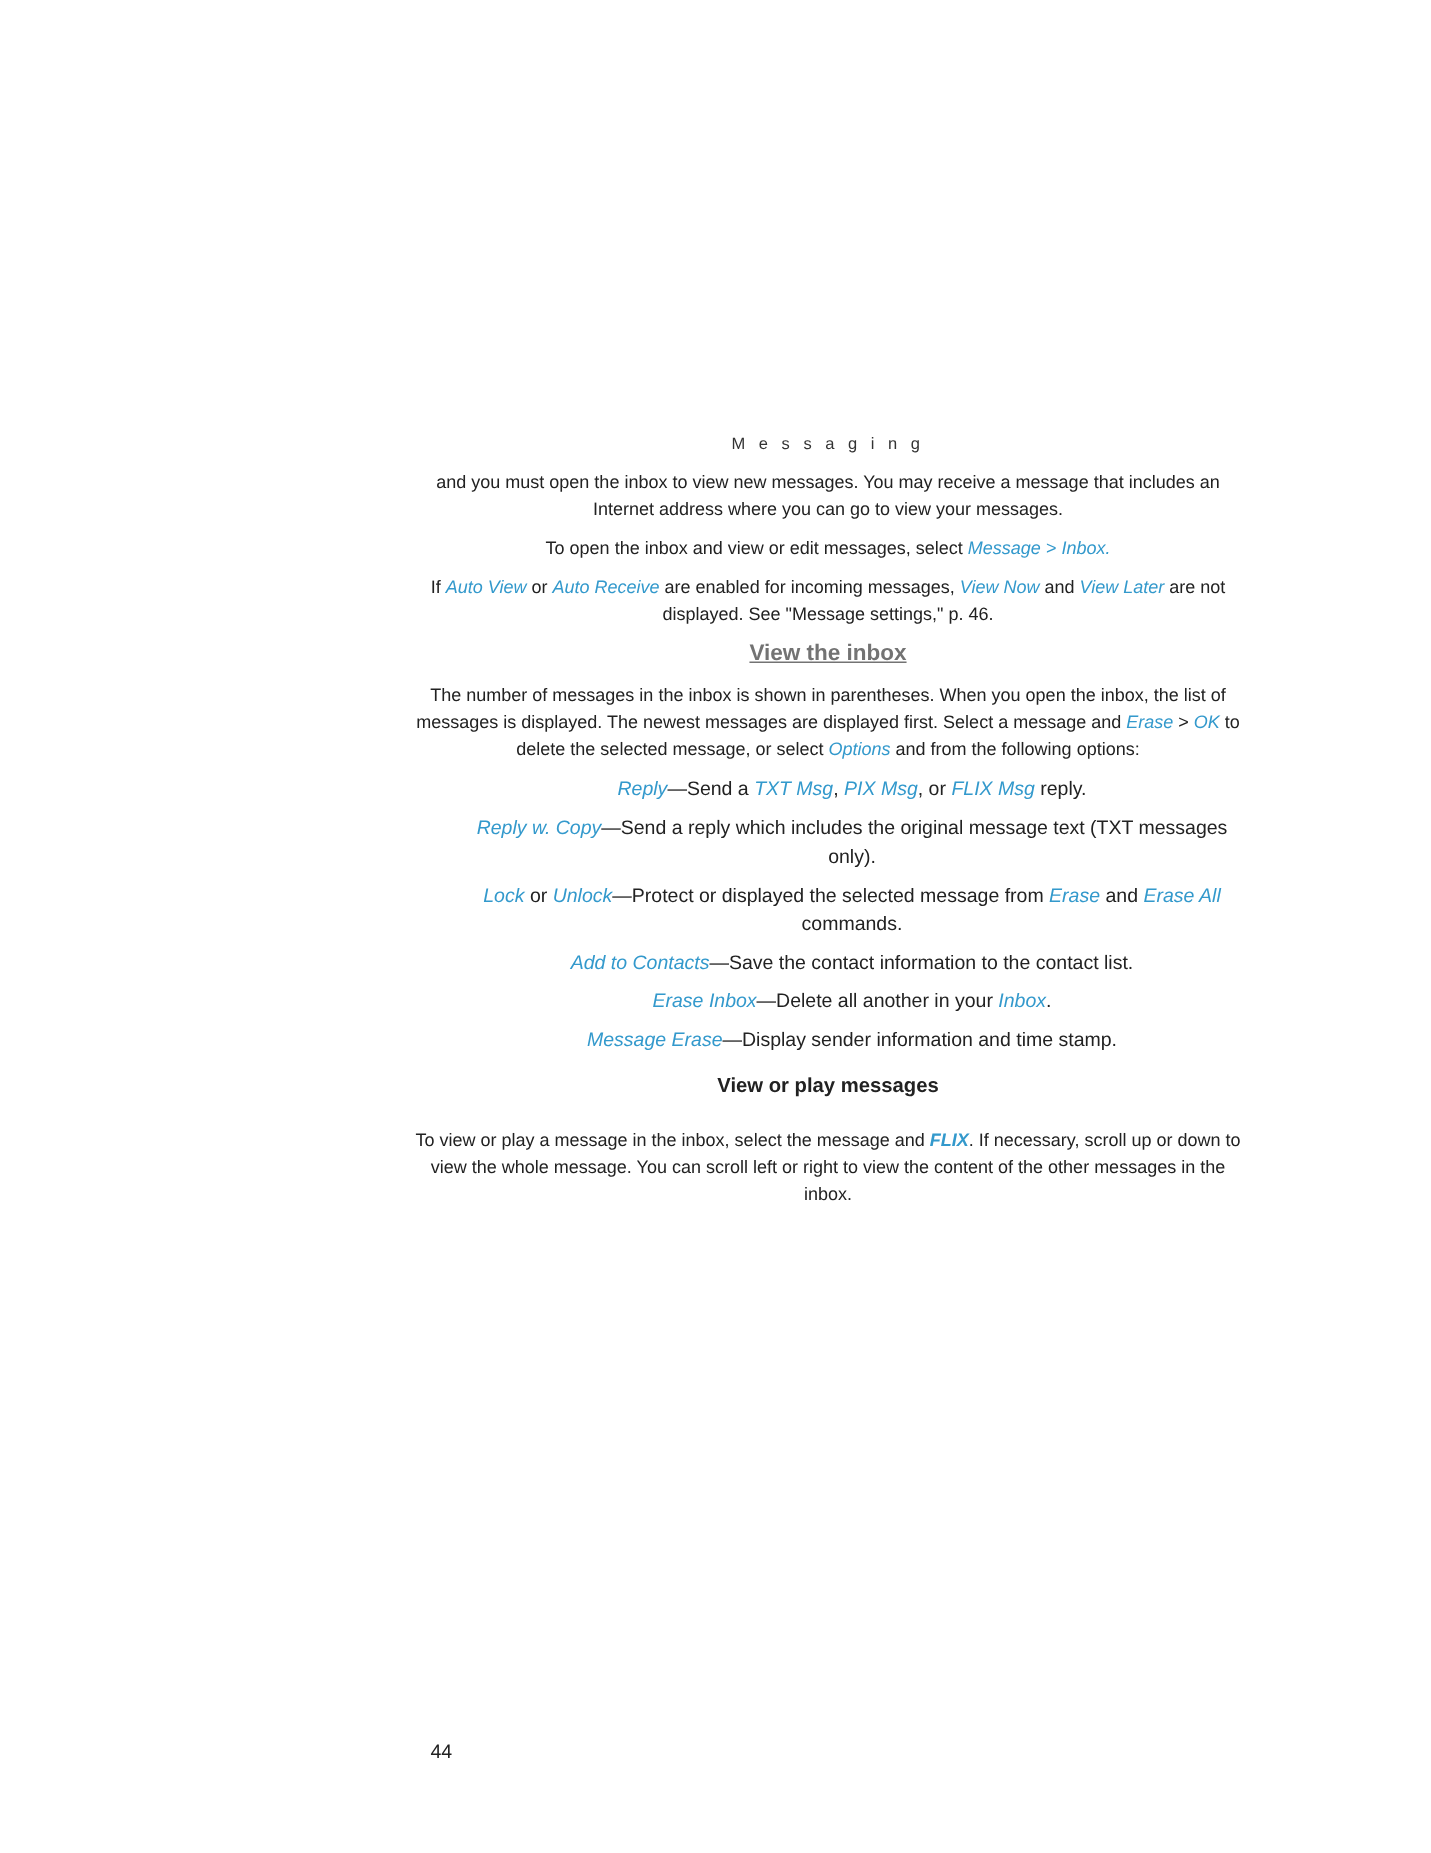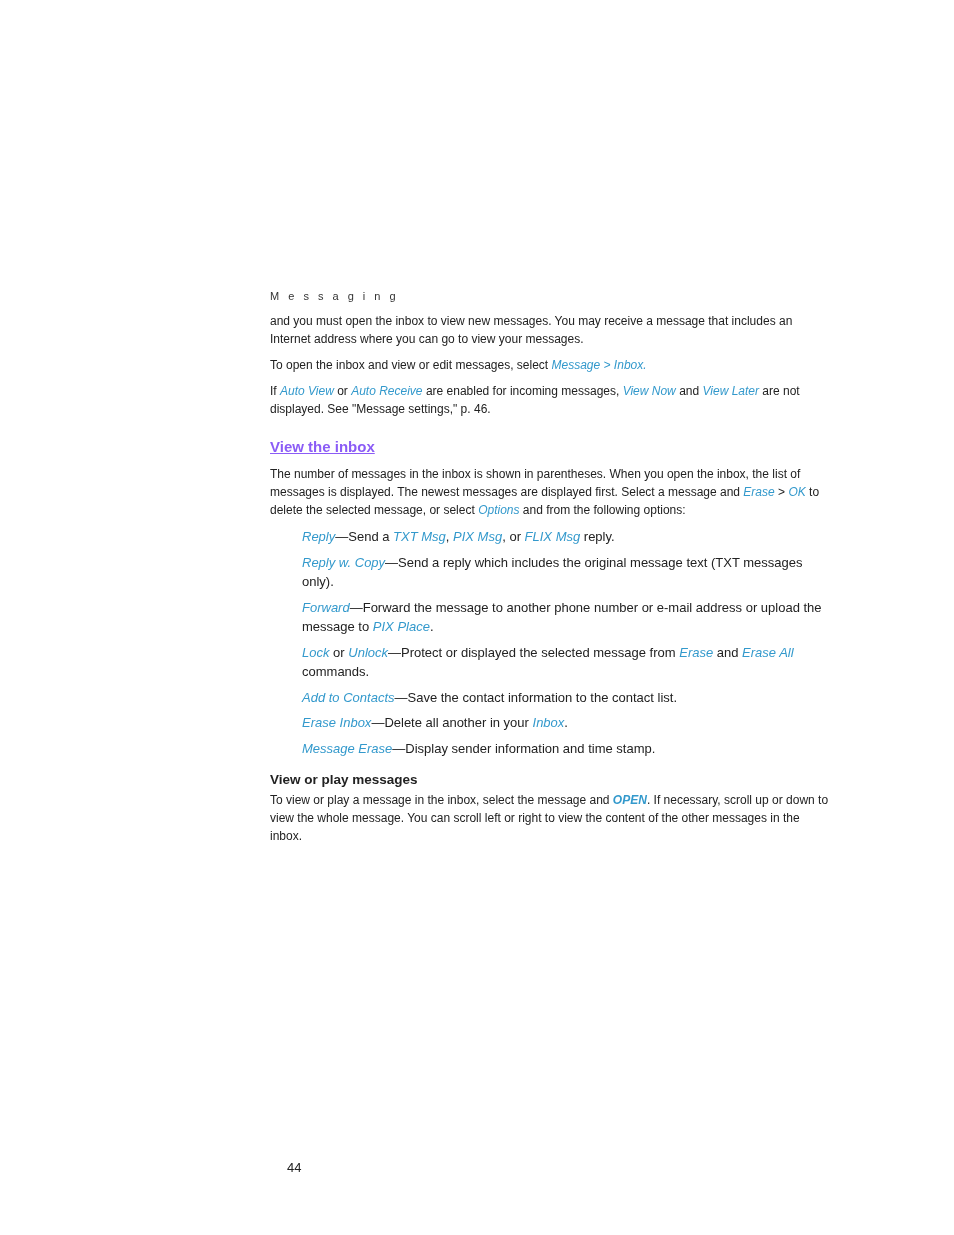--- a/index.html
+++ b/index.html
@@ -15,20 +15,21 @@
       color: #222222;
       width: 954px;
       min-height: 1235px;
     }
 
     .page {
       width: 954px;
       min-height: 1235px;
       background: #ffffff;
       position: relative;
+      text-align: center;
     }
 
     .content-area {
       margin-left: 270px;
       margin-right: 120px;
       padding-top: 290px;
     }
 
     .section-label {
       font-size: 11px;
@@ -54,32 +55,32 @@
     .open-bold {
       color: #3399cc;
       font-style: italic;
       font-weight: bold;
       text-decoration: none;
     }
 
     .section-heading {
       font-size: 15px;
       font-weight: bold;
-      color: #8b5cf6;
+      color: #737373;
       text-decoration: underline;
-      margin-top: 20px;
+      margin-top: 9px;
       margin-bottom: 10px;
     }
 
     .subsection-heading {
       font-size: 13.5px;
       font-weight: bold;
       color: #222222;
       margin-top: 14px;
-      margin-bottom: 4px;
+      margin-bottom: 20px;
     }
 
     .option-line {
       font-size: 13px;
       line-height: 1.5;
       color: #222222;
       margin-bottom: 6px;
       margin-left: 32px;
     }
 
@@ -118,42 +119,39 @@
     </p>
 
     <p class="option-line">
       <a class="link" href="#">Reply</a><span>—Send a </span><a class="link" href="#">TXT Msg</a><span>, </span><a class="link" href="#">PIX Msg</a><span>, or </span><a class="link" href="#">FLIX Msg</a><span> reply.</span>
     </p>
 
     <p class="option-line">
       <a class="link" href="#">Reply w. Copy</a><span>—Send a reply which includes the original message text (TXT messages only).</span>
     </p>
 
-    <p class="option-line">
-      <a class="link" href="#">Forward</a><span>—Forward the message to another phone number or e-mail address or upload the message to </span><a class="link" href="#">PIX Place</a><span>.</span>
-    </p>
 
     <p class="option-line">
       <a class="link" href="#">Lock</a><span> or </span><a class="link" href="#">Unlock</a><span>—Protect or displayed the selected message from </span><a class="link" href="#">Erase</a><span> and </span><a class="link" href="#">Erase All</a><span> commands.</span>
     </p>
 
     <p class="option-line">
       <a class="link" href="#">Add to Contacts</a><span>—Save the contact information to the contact list.</span>
     </p>
 
     <p class="option-line">
       <a class="link" href="#">Erase Inbox</a><span>—Delete all another in your </span><a class="link" href="#">Inbox</a><span>.</span>
     </p>
 
     <p class="option-line">
       <a class="link" href="#">Message Erase</a><span>—Display sender information and time stamp.</span>
     </p>
 
     <h3 class="subsection-heading">View or play messages</h3>
 
     <p class="body-text">
-      <span>To view or play a message in the inbox, select the message and </span><a class="open-bold" href="#">OPEN</a><span>. If necessary, scroll up or down to view the whole message. You can scroll left or right to view the content of the other messages in the inbox.</span>
+      <span>To view or play a message in the inbox, select the message and </span><a class="open-bold" href="#">FLIX</a><span>. If necessary, scroll up or down to view the whole message. You can scroll left or right to view the content of the other messages in the inbox.</span>
     </p>
 
   </div>
 
   <div class="page-number">44</div>
 </div>
 
 </body></html>

